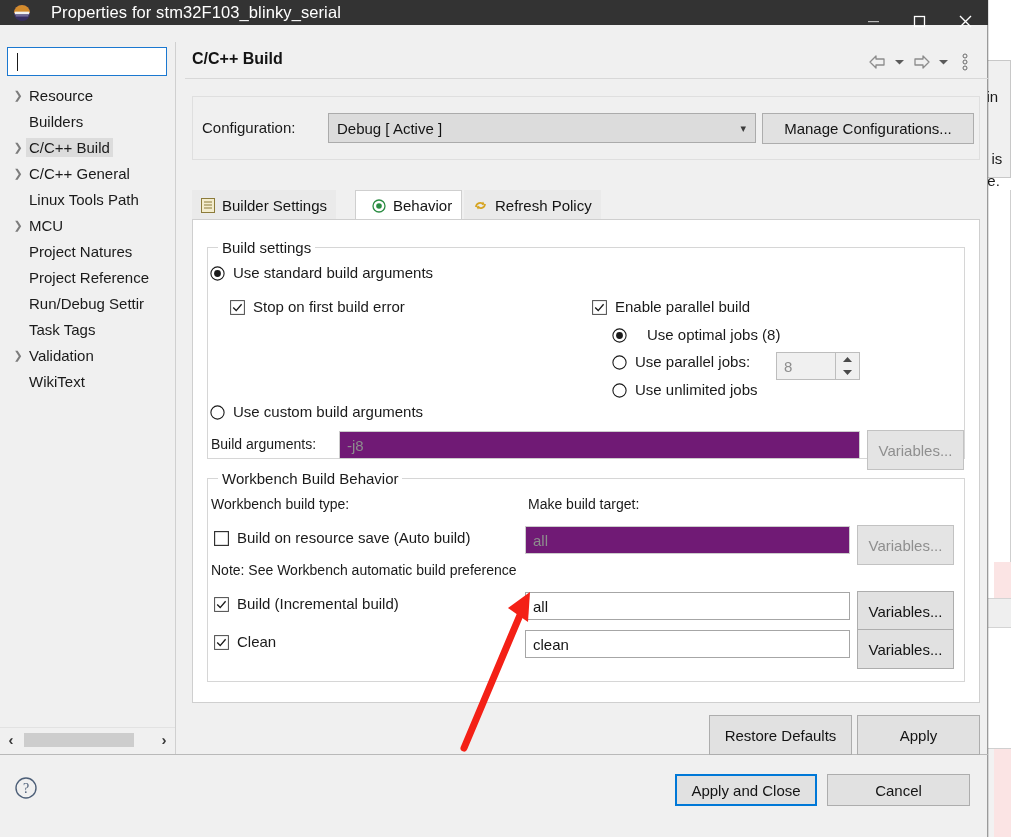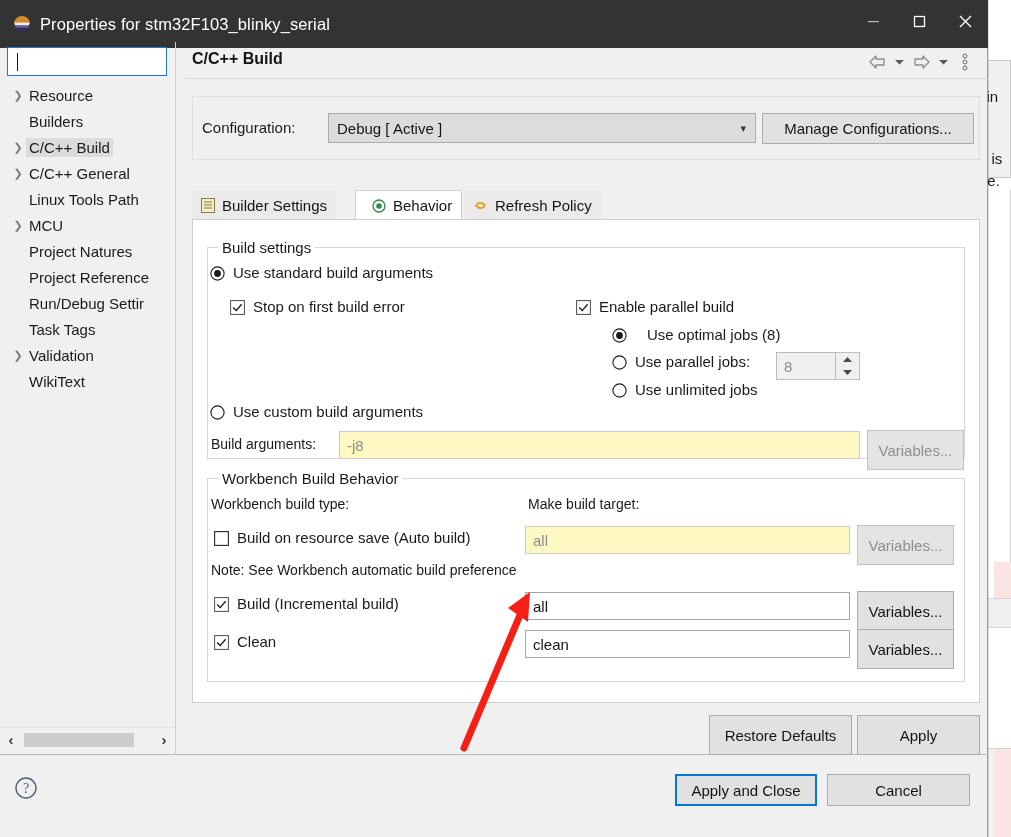--- a/index.html
+++ b/index.html
@@ -33,23 +33,23 @@
   
   #dialog {
     position:absolute; left:0; top:0; width:988px; height:837px;
     background:#f0f0f0;
     border-right:1px solid #9a9a9a;
     box-shadow:0 0 0 1px rgba(0,0,0,0.12);
   }
 
   
   #titlebar {
-    position:absolute; left:0; top:0; width:988px; height:48px;
+    position:absolute; left:0; top:0; width:988px; height:25px;
     background:#333333;
-    display:flex; align-items:center;
+    display:flex; align-items:center;gap:11px;
   }
   #app-icon { width:18px; height:18px; margin-left:13px; flex:none; }
   #title-text {
     color:#ffffff; font-size:16.5px; margin-left:9px;
     letter-spacing:0.1px; white-space:nowrap;
   }
   .wbtn {
     width:46px; height:42px; display:flex; align-items:center; justify-content:center;
     flex:none;
   }
@@ -157,21 +157,21 @@
   .radio .dot, .checkbox .box { flex:none; margin-top:2px; }
   .ctl-label { font-size:15px; color:#1a1a1a; margin-left:8px; white-space:nowrap; }
 
   .static-text { position:absolute; font-size:14px; color:#1a1a1a; white-space:nowrap; }
 
   .textfield {
     position:absolute; height:28px; border:1px solid #a6a6a6;
     background:#ffffff; display:flex; align-items:center;
     padding-left:7px; font-size:15px; color:#141414;
   }
-  .textfield.disabled { background:#fef9c3; border-color:#cccccc; color:#8d8d8d;text-align:right; }
+  .textfield.disabled { background:#701a75; border-color:#cccccc; color:#8d8d8d;text-align:right; }
 
   .pushbtn {
     position:absolute; height:40px; border:1px solid #adadad;
     background:#e1e1e1; display:flex; align-items:center; justify-content:center;
     font-size:15px; color:#141414;
   }
   .pushbtn.disabled { color:#8f8f8f; border-color:#c2c2c2; background:#e4e4e4; }
 
   .spinner {
     position:absolute; width:84px; height:28px;
@@ -403,21 +403,21 @@
       </div>
 
       <div class="checkbox" style="left:22px; top:50px;">
         <svg class="box" width="15" height="15" viewBox="0 0 15 15">
           <rect x="0.6" y="0.6" width="13.8" height="13.8" fill="#ffffff" stroke="#4a4a4a" stroke-width="1"></rect>
           <path d="M3.2 7.6 L6.2 10.6 L11.6 4.2" fill="none" stroke="#1a1a1a" stroke-width="1.35"></path>
         </svg>
         <span class="ctl-label">Stop on first build error</span>
       </div>
 
-      <div class="checkbox" style="left:368px; top:50px;">
+      <div class="checkbox" style="left:384px; top:50px;">
         <svg class="box" width="15" height="15" viewBox="0 0 15 15">
           <rect x="0.6" y="0.6" width="13.8" height="13.8" fill="#ffffff" stroke="#4a4a4a" stroke-width="1"></rect>
           <path d="M3.2 7.6 L6.2 10.6 L11.6 4.2" fill="none" stroke="#1a1a1a" stroke-width="1.35"></path>
         </svg>
         <span class="ctl-label">Enable parallel build</span>
       </div>
 
       <div class="radio" style="left:404px; top:78px;gap:12px;">
         <svg class="dot" width="15" height="15" viewBox="0 0 15 15">
           <circle cx="7.5" cy="7.5" r="6.6" fill="#ffffff" stroke="#1a1a1a" stroke-width="1.1"></circle>

